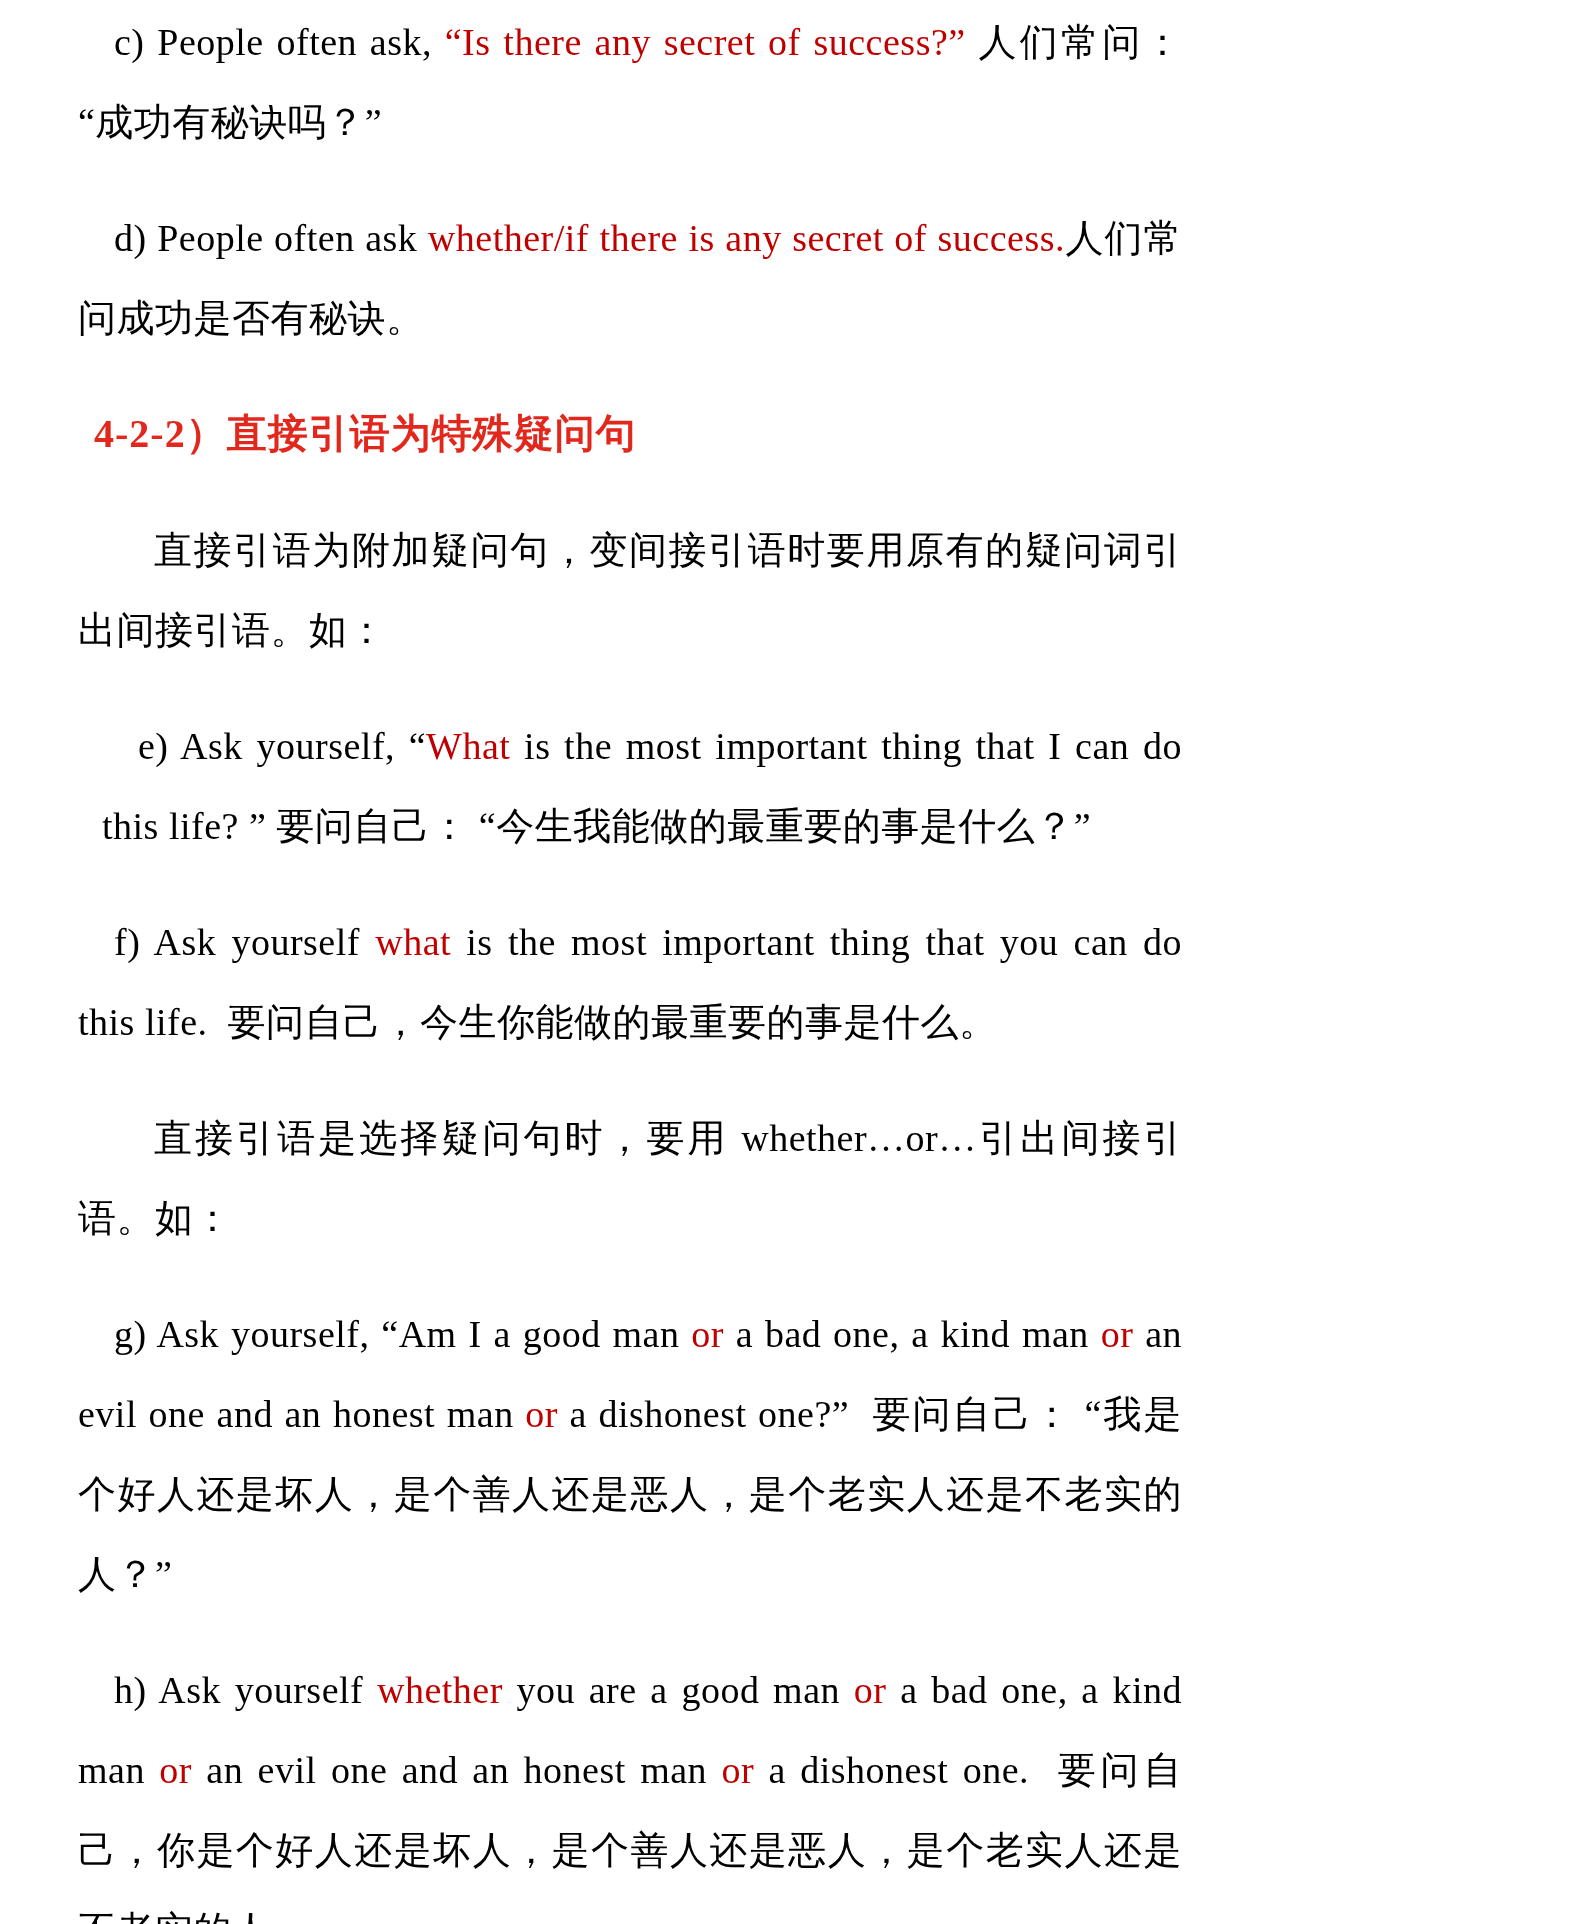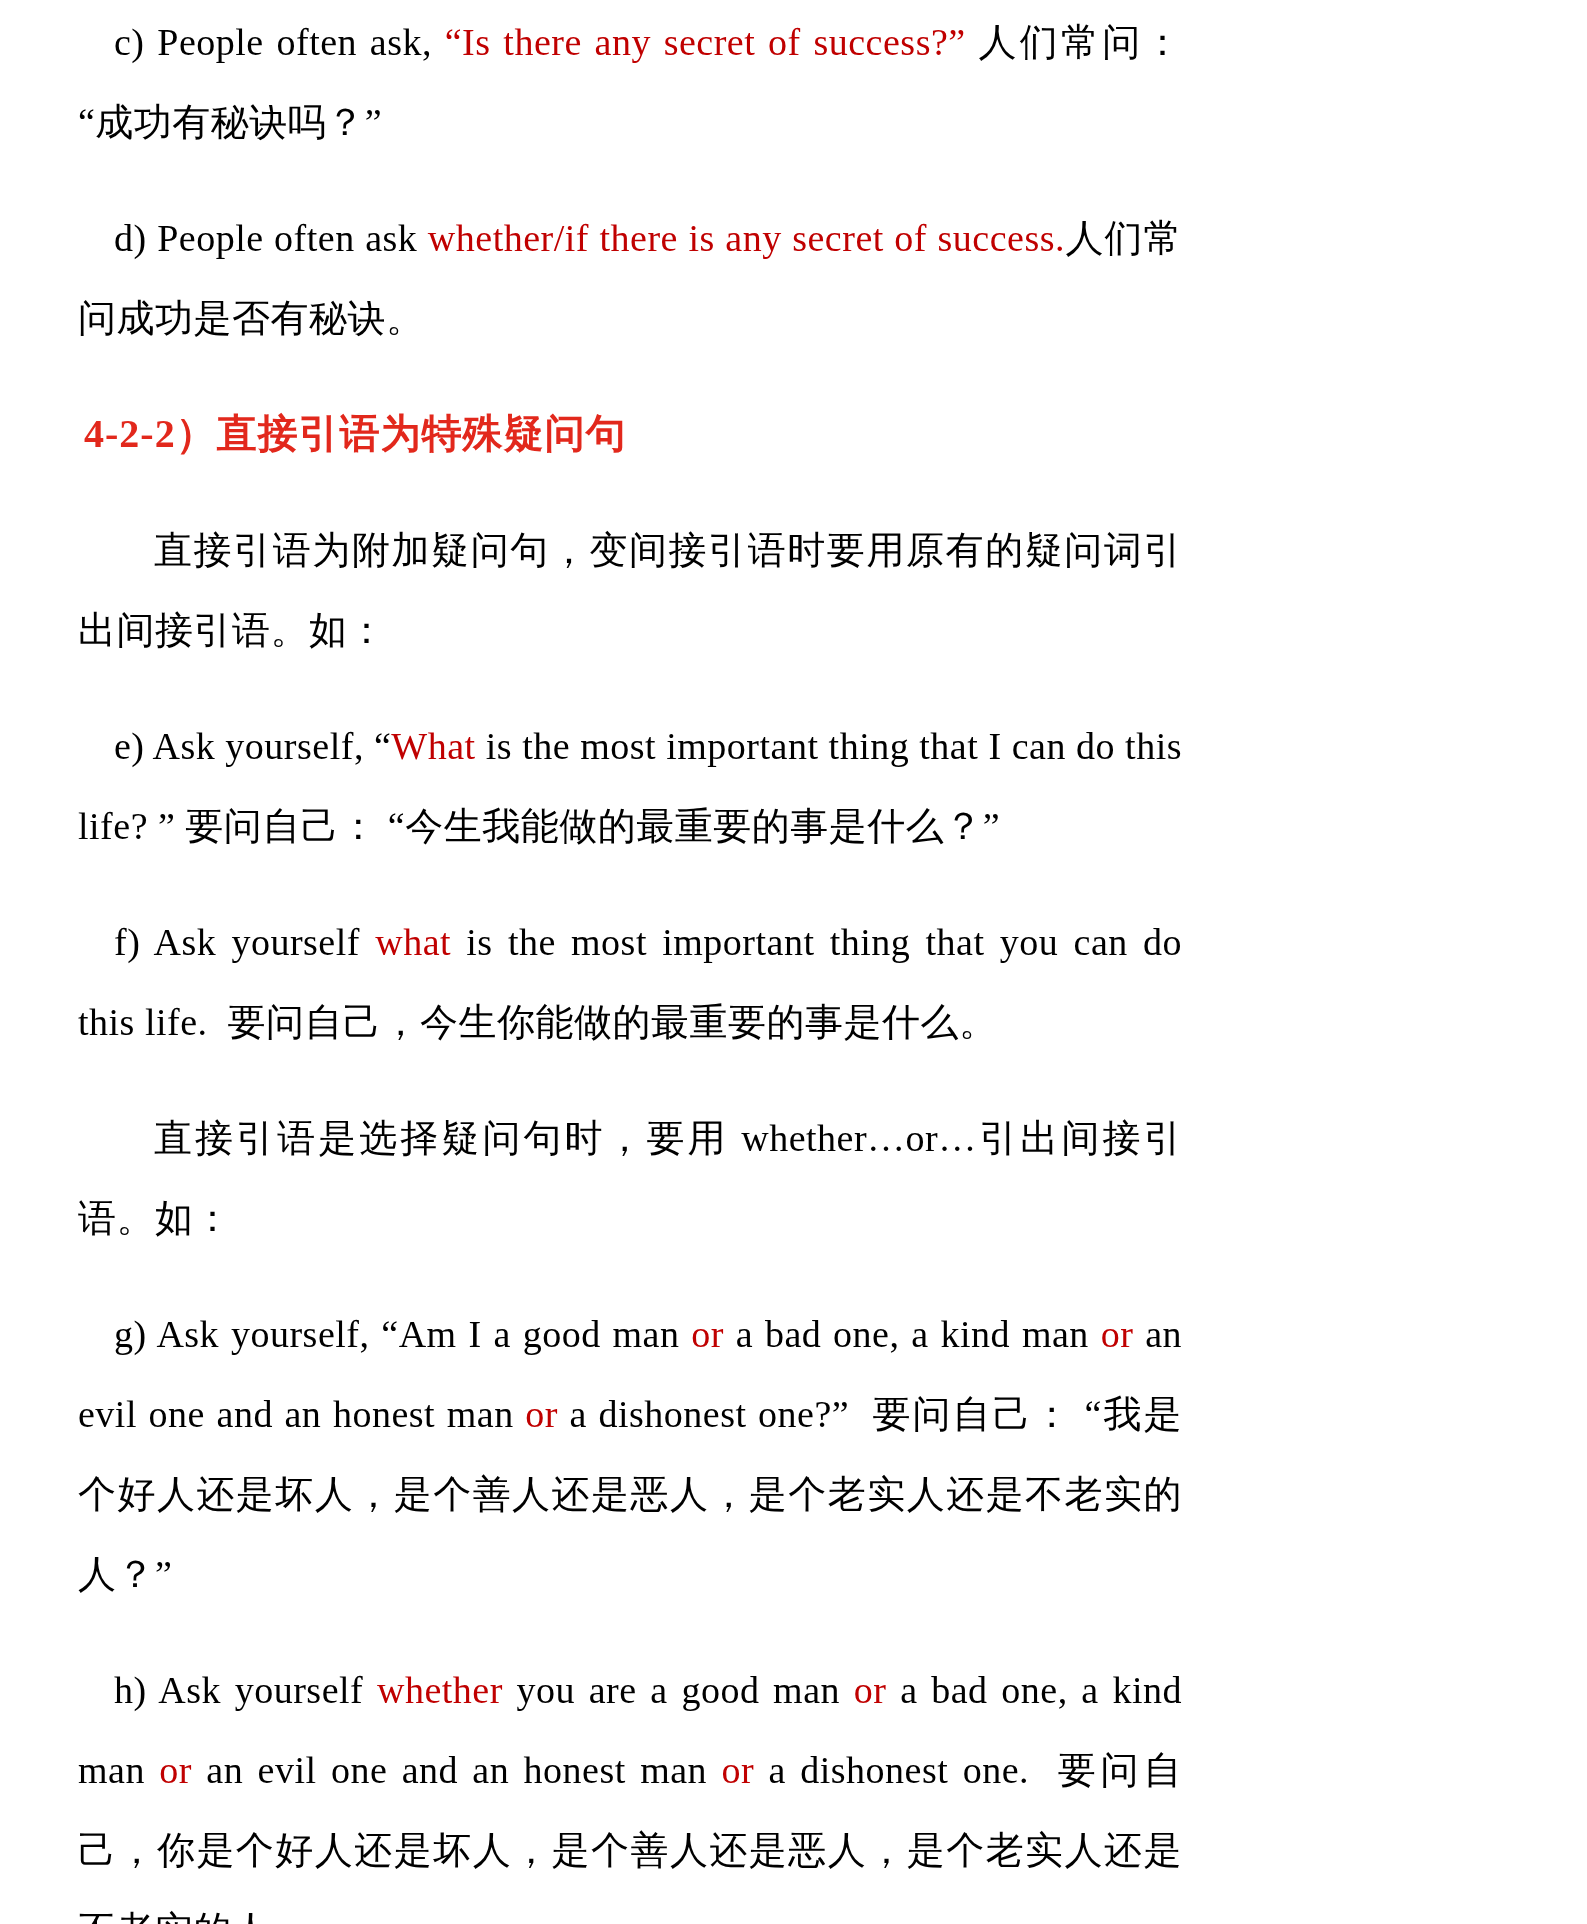--- a/index.html
+++ b/index.html
@@ -27,41 +27,41 @@
     text-align: justify;
     letter-spacing: 0.5px;
   }
   .content p.example {
     text-indent: 36px;
   }
   .content p.note {
     text-indent: 76px;
   }
   .content h2.heading {
-    margin: 0 0 36px 6px;
+    margin: 0 0 36px 16px;
     font-size: 40px;
     line-height: 80px;
     font-weight: bold;
     text-align: left;
     font-family: "Liberation Serif", "DejaVu Serif", serif;
     letter-spacing: 1px;
   }
   .content span {
     white-space: pre-wrap;
   }
 </style>
 </head>
 <body style="background: rgb(255, 255, 255);">
 
 <div class="page">
   <div class="content">
       <p class="example" style="color: rgb(0, 0, 0);"><span>c) People often ask, </span><span style="color: rgb(192, 0, 0);">“Is there any secret of success?”</span><span> 人们常问： “成功有秘诀吗？”</span></p>
       <p class="example" style="color: rgb(0, 0, 0);"><span>d) People often ask </span><span style="color: rgb(192, 0, 0);">whether/if there is any secret of success.</span><span>人们常问成功是否有秘诀。</span></p>
       <h2 class="heading" style="color: rgb(226, 40, 28);">4-2-2）直接引语为特殊疑问句</h2>
       <p class="note" style="color: rgb(0, 0, 0);"><span>直接引语为附加疑问句，变间接引语时要用原有的疑问词引出间接引语。如：</span></p>
-      <p class="example" style="color: rgb(0, 0, 0);"><span>e) Ask yourself, “</span><span style="color: rgb(192, 0, 0);">What</span><span> is the most important thing that I can do this life? ” 要问自己： “今生我能做的最重要的事是什么？”</span></p>
+      <p class="example" style="color: rgb(0, 0, 0); margin-left: 24px;"><span>e) Ask yourself, “</span><span style="color: rgb(192, 0, 0);">What</span><span> is the most important thing that I can do this life? ” 要问自己： “今生我能做的最重要的事是什么？”</span></p>
       <p class="example" style="color: rgb(0, 0, 0);"><span>f) Ask yourself </span><span style="color: rgb(192, 0, 0);">what</span><span> is the most important thing that you can do this life.&nbsp; 要问自己，今生你能做的最重要的事是什么。</span></p>
       <p class="note" style="color: rgb(0, 0, 0);"><span>直接引语是选择疑问句时，要用 whether…or…引出间接引语。如：</span></p>
       <p class="example" style="color: rgb(0, 0, 0);"><span>g) Ask yourself, “Am I a good man </span><span style="color: rgb(192, 0, 0);">or</span><span> a bad one, a kind man </span><span style="color: rgb(192, 0, 0);">or</span><span> an evil one and an honest man </span><span style="color: rgb(192, 0, 0);">or</span><span> a dishonest one?”&nbsp; 要问自己： “我是个好人还是坏人，是个善人还是恶人，是个老实人还是不老实的人？”</span></p>
       <p class="example" style="color: rgb(0, 0, 0);"><span>h) Ask yourself </span><span style="color: rgb(192, 0, 0);">whether</span><span> you are a good man </span><span style="color: rgb(192, 0, 0);">or</span><span> a bad one, a kind man </span><span style="color: rgb(192, 0, 0);">or</span><span> an evil one and an honest man </span><span style="color: rgb(192, 0, 0);">or</span><span> a dishonest one.&nbsp; 要问自己，你是个好人还是坏人，是个善人还是恶人，是个老实人还是不老实的人。</span></p>
       <h2 class="heading" style="color: #a16207;">4-2-4）直接引语为附加疑问句</h2>
     </div>
 </div>
 
 </body></html>

